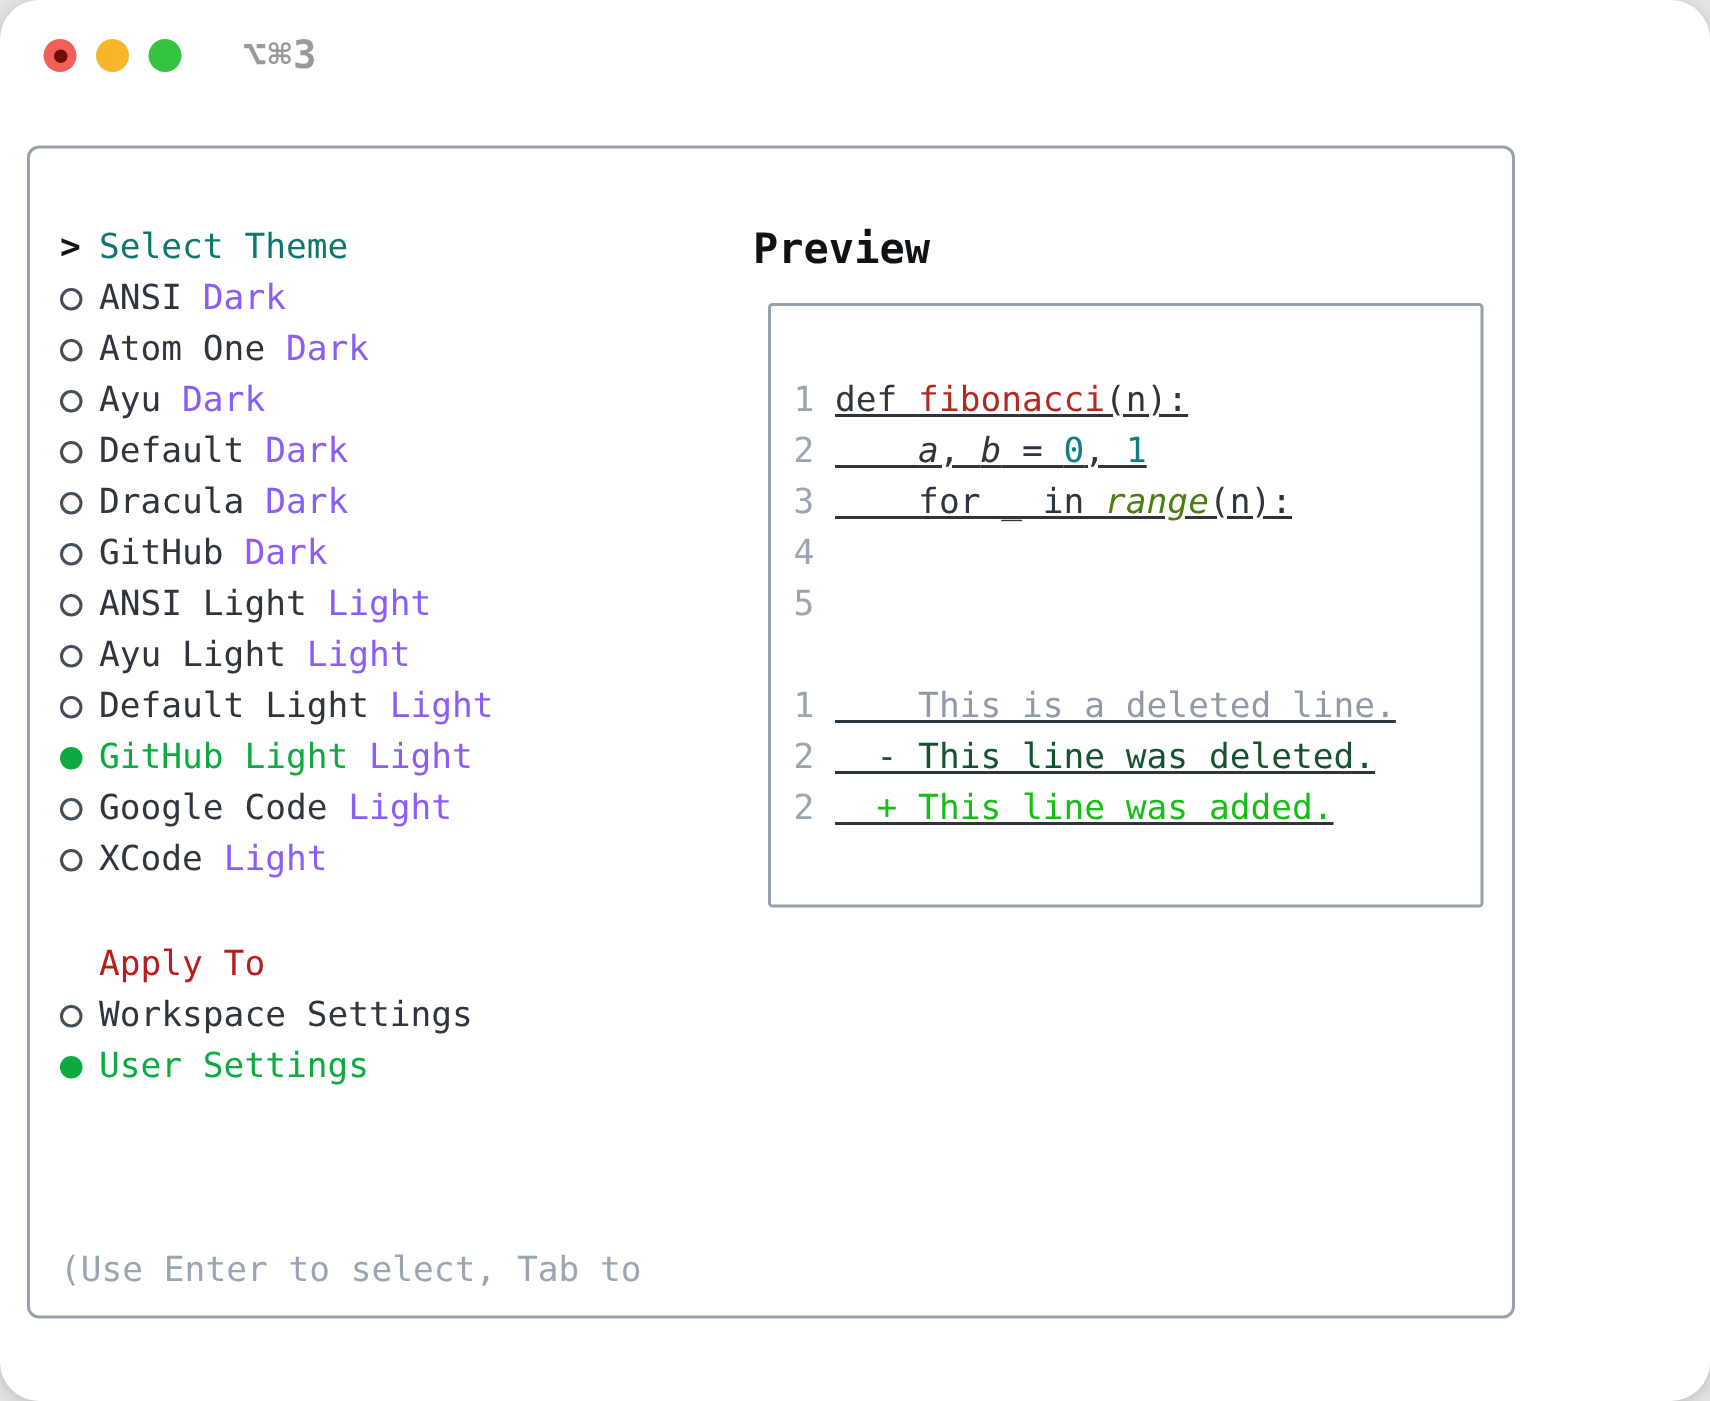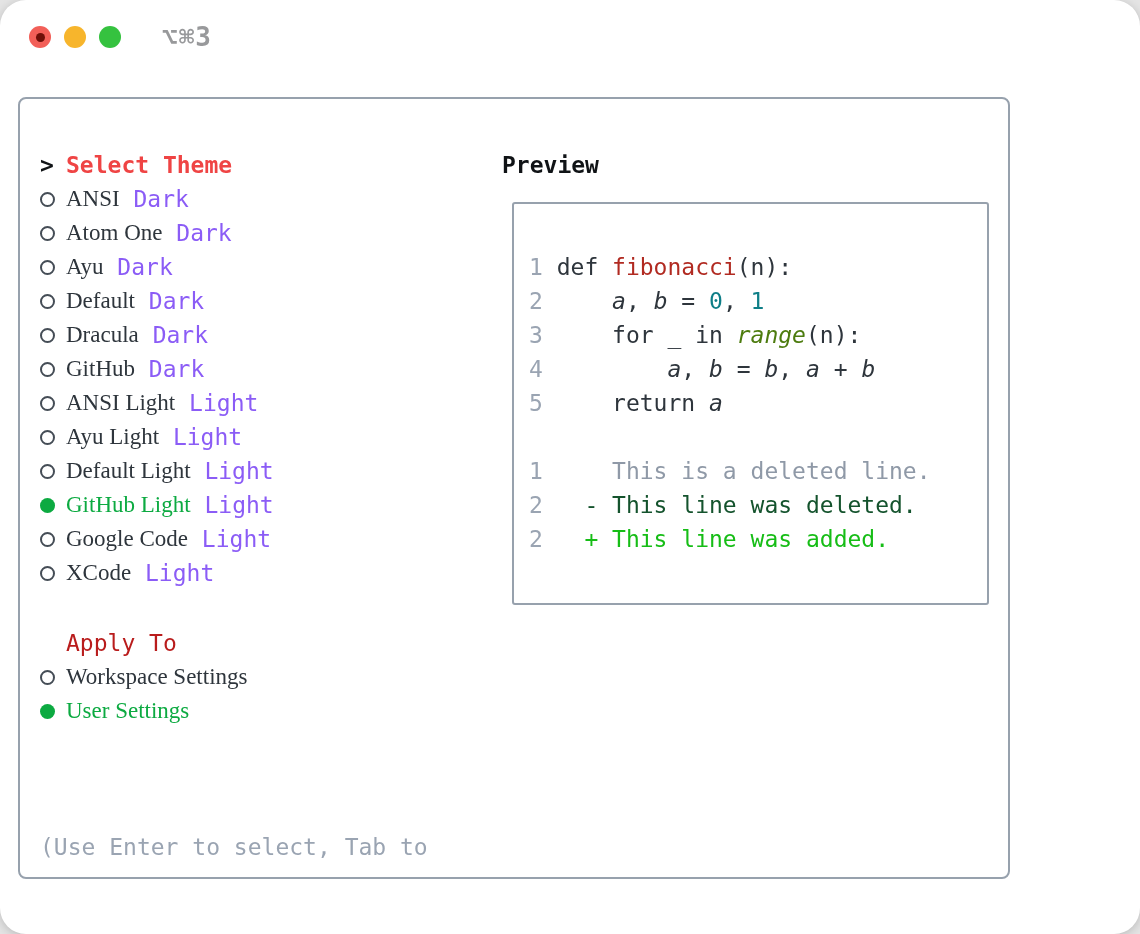--- a/index.html
+++ b/index.html
@@ -36,39 +36,39 @@
     position:absolute;left:18px;top:97px;
     width:992px;height:782px;
     border:2px solid #97a1ad;border-radius:8px;
     background:#fff;box-sizing:border-box;
   }
   .row{display:flex;align-items:center;height:34px;font-size:23px;color:#2e353c;white-space:pre;}
   .bullet{width:26px;display:inline-flex;align-items:center;flex:0 0 26px;}
   .ring{width:11px;height:11px;border:2px solid #454d56;border-radius:50%;}
   .ring.sel{width:15px;height:15px;border:none;background:#0caa41;}
   .prompt{font-weight:bold;color:#101316;font-size:23px;}
-  .name{color:#2e353c;font-family:Liberation Serif, serif;}
+  .name{color:#2e353c;}
   .name.sel{color:#0caa41;}
   .tag{color:#8b5cf6;margin-left:1ch;}
-  .heading{font-weight:bold;color:#ef4444;}
+  .heading{font-weight:normal;color:#0f766e;}
   .subheading{color:#b91c1c;}
   .theme-list{position:absolute;left:20px;top:49px;}
   .apply-block{position:absolute;left:20px;top:527px;}
   .hint{position:absolute;left:20px;top:663px;font-size:23px;line-height:34px;color:#9aa4b2;white-space:pre;}
   
   .preview-heading{position:absolute;left:482px;top:49px;height:34px;display:flex;align-items:center;
-    font-size:23px;font-weight:bold;color:#101316;}
+    font-size:28px;font-weight:bold;color:#101316;}
   .preview-box{
     position:absolute;left:492px;top:103px;width:477px;height:403px;
     border:2px solid #97a1ad;border-radius:3px;background:#fff;box-sizing:border-box;
     padding:46px 0 0 15px;overflow:hidden;
   }
   .code-line{display:flex;height:34px;align-items:center;font-size:23px;white-space:pre;}
   .gutter{width:2ch;color:#9aa4b2;white-space:pre;flex:0 0 auto;}
-  .content{white-space:pre;color:#2e353c;}
+  .content{white-space:pre;color:#2e353c;text-decoration:underline;}
   .tk-func{color:#b12a21;}
   .tk-num{color:#0e7e87;}
   .tk-builtin{color:#4d7c0f;}
   .tk-ctx{color:#8f99a7;}
   .tk-del{color:#14532d;}
   .tk-add{color:#16bd16;}
   .it{font-style:italic;}
 </style>
 </head>
 <body>
@@ -121,22 +121,22 @@
       <div>change focus)</div>
     </div>
 
     <div class="preview-heading">Preview</div>
 
     <div class="preview-box">
 
     <div class="code-line"><span class="gutter">1 </span><span class="content"><span>def </span><span class="tk-func">fibonacci</span><span>(n):</span></span></div>
         <div class="code-line"><span class="gutter">2 </span><span class="content"><span>    </span><span class="it">a</span><span>, </span><span class="it">b</span><span> = </span><span class="tk-num">0</span><span>, </span><span class="tk-num">1</span></span></div>
         <div class="code-line"><span class="gutter">3 </span><span class="content"><span>    for _ in </span><span class="tk-builtin it">range</span><span>(n):</span></span></div>
-        <div class="code-line"><span class="gutter">4 </span><span class="content"><span>        </span><span class="it">a</span><span>, </span><span class="it">b</span><span> = </span><span class="it">b</span><span>, </span><span class="it">a</span><span> + </span><span class="it">b</span></span></div>
-        <div class="code-line"><span class="gutter">5 </span><span class="content"><span>    return </span><span class="it">a</span></span></div>
+        <div class="code-line"><span class="gutter">4 </span></div>
+        <div class="code-line"><span class="gutter">5 </span></div>
         <div class="code-line"><span class="gutter">  </span><span class="content"></span></div>
         <div class="code-line"><span class="gutter">1 </span><span class="content"><span class="tk-ctx">    This is a deleted line.</span></span></div>
         <div class="code-line"><span class="gutter">2 </span><span class="content"><span class="tk-del">  - This line was deleted.</span></span></div>
         <div class="code-line"><span class="gutter">2 </span><span class="content"><span class="tk-add">  + This line was added.</span></span></div>
       </div>
 
   </div>
 </div>
 
 </body></html>

